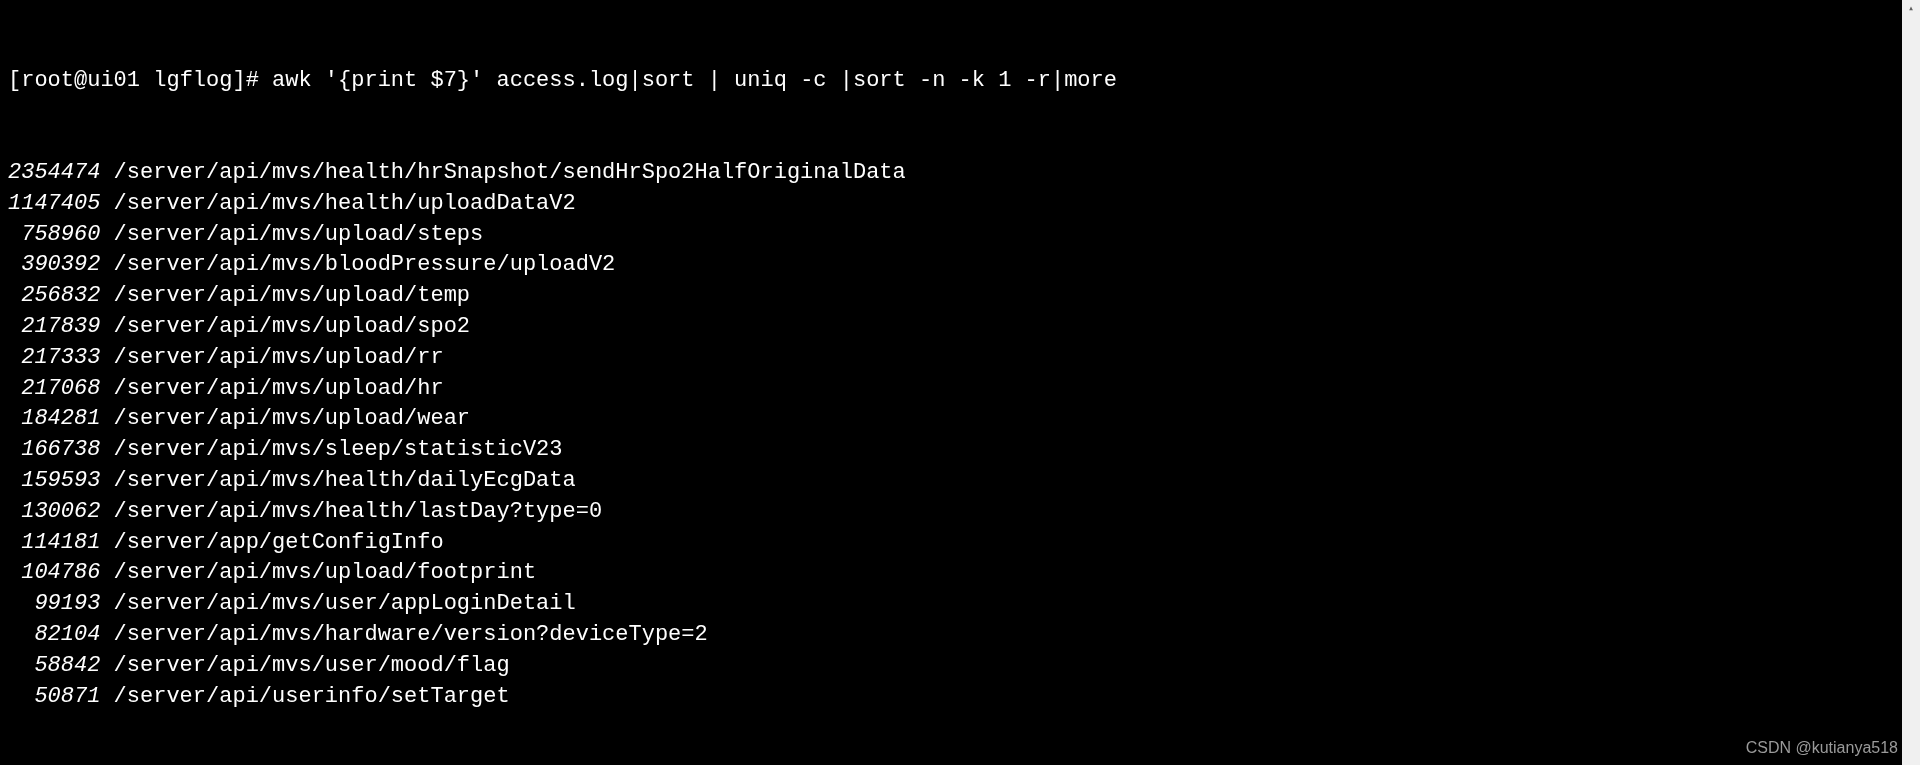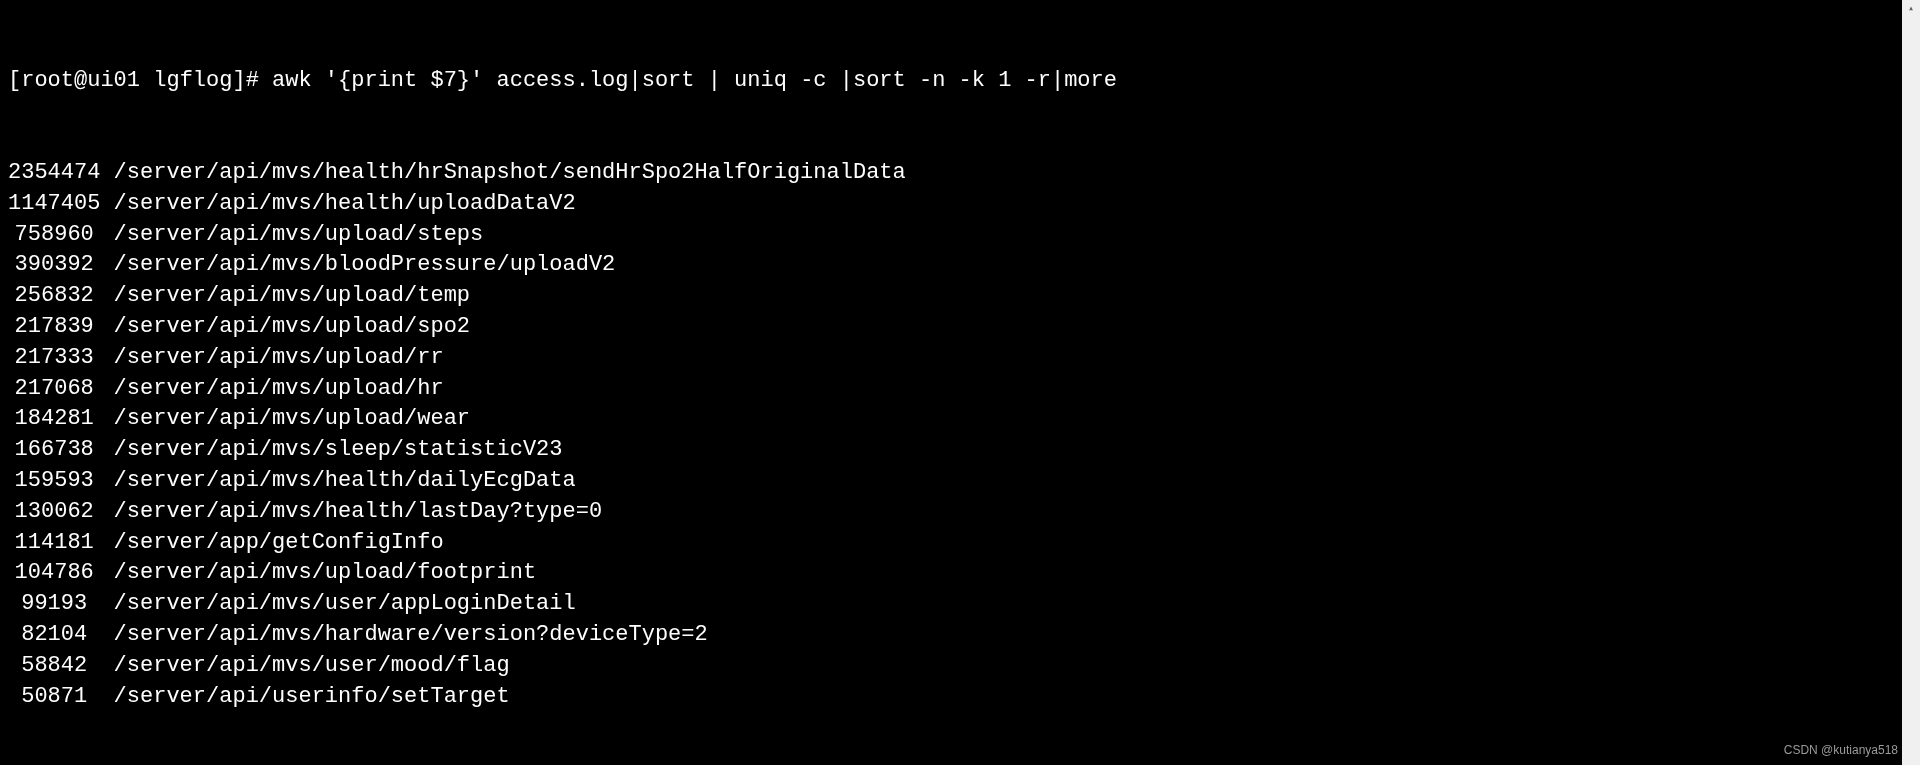--- a/index.html
+++ b/index.html
@@ -24,21 +24,22 @@
     }
     .prompt-line {
       white-space: pre;
     }
     .output-line {
       white-space: pre;
     }
     .count {
       display: inline-block;
       width: 7ch;
-      text-align: center;
+      text-align: right;
+      font-style: italic;
     }
     .path {
       white-space: pre;
       font-family: Liberation Mono, monospace;
     }
     .scrollbar {
       position: absolute;
       right: 0;
       top: 0;
       width: 18px;
@@ -54,21 +55,21 @@
       background-color: #f0f0f0;
       font-size: 10px;
       text-align: center;
       line-height: 18px;
       color: #606060;
     }
     .watermark {
       position: absolute;
       bottom: 6px;
       right: 22px;
-      font-size: 12px;
+      font-size: 16px;
       color: #9a9a9a;
       font-family: Arial, sans-serif;
     }
   </style>
 </head>
 <body>
 
 <div class="terminal">
   <div class="prompt-line">[root@ui01 lgflog]# awk '{print $7}' access.log|sort | uniq -c |sort -n -k 1 -r|more</div>
   <div id="rows-container"><div class="output-line"><span class="count">2354474</span><span class="path"> /server/api/mvs/health/hrSnapshot/sendHrSpo2HalfOriginalData</span></div><div class="output-line"><span class="count">1147405</span><span class="path"> /server/api/mvs/health/uploadDataV2</span></div><div class="output-line"><span class="count">758960</span><span class="path"> /server/api/mvs/upload/steps</span></div><div class="output-line"><span class="count">390392</span><span class="path"> /server/api/mvs/bloodPressure/uploadV2</span></div><div class="output-line"><span class="count">256832</span><span class="path"> /server/api/mvs/upload/temp</span></div><div class="output-line"><span class="count">217839</span><span class="path"> /server/api/mvs/upload/spo2</span></div><div class="output-line"><span class="count">217333</span><span class="path"> /server/api/mvs/upload/rr</span></div><div class="output-line"><span class="count">217068</span><span class="path"> /server/api/mvs/upload/hr</span></div><div class="output-line"><span class="count">184281</span><span class="path"> /server/api/mvs/upload/wear</span></div><div class="output-line"><span class="count">166738</span><span class="path"> /server/api/mvs/sleep/statisticV23</span></div><div class="output-line"><span class="count">159593</span><span class="path"> /server/api/mvs/health/dailyEcgData</span></div><div class="output-line"><span class="count">130062</span><span class="path"> /server/api/mvs/health/lastDay?type=0</span></div><div class="output-line"><span class="count">114181</span><span class="path"> /server/app/getConfigInfo</span></div><div class="output-line"><span class="count">104786</span><span class="path"> /server/api/mvs/upload/footprint</span></div><div class="output-line"><span class="count">99193</span><span class="path"> /server/api/mvs/user/appLoginDetail</span></div><div class="output-line"><span class="count">82104</span><span class="path"> /server/api/mvs/hardware/version?deviceType=2</span></div><div class="output-line"><span class="count">58842</span><span class="path"> /server/api/mvs/user/mood/flag</span></div><div class="output-line"><span class="count">50871</span><span class="path"> /server/api/userinfo/setTarget</span></div></div>

